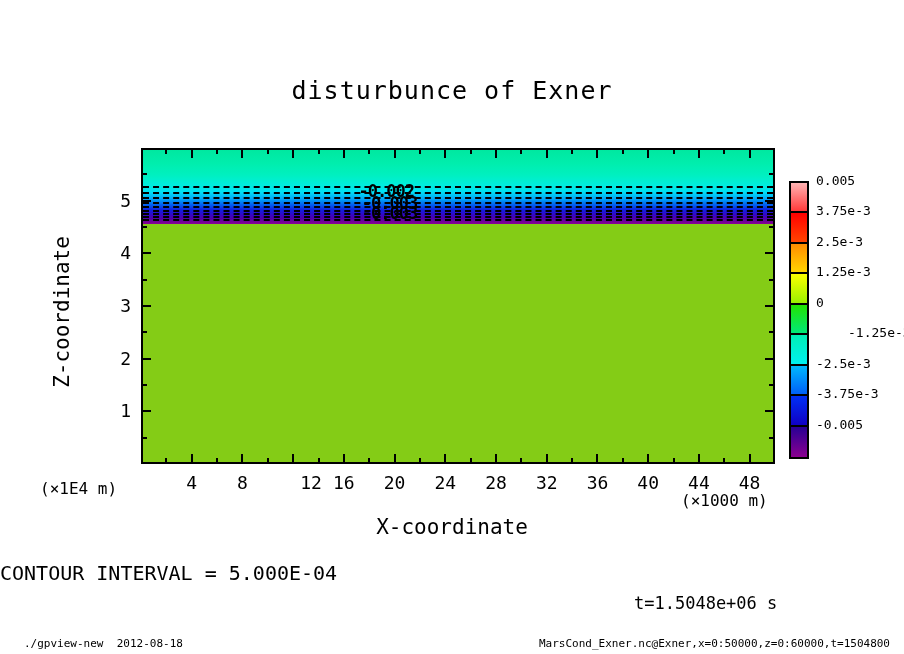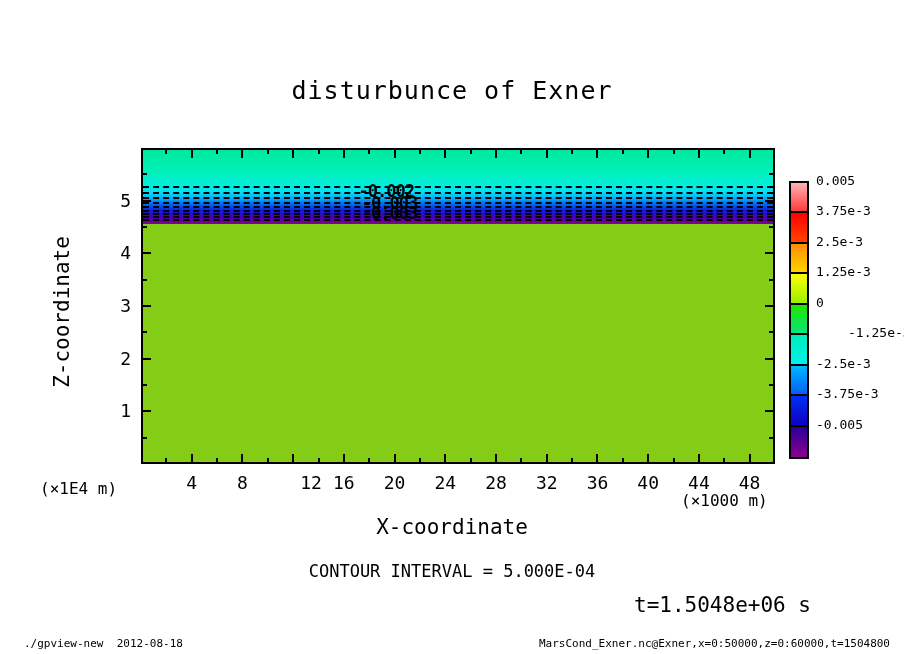--- a/index.html
+++ b/index.html
@@ -182,29 +182,29 @@
     font-size: 13px;
     white-space: pre;
   }
 
   
   #contour-interval {
     position: absolute;
     left: 0;
     top: 561px;
     width: 904px;
-    text-align: center;
-    font-size: 17px;
+    text-align: left;
+    font-size: 20px;
     white-space: pre;
   }
   #time-label {
     position: absolute;
     left: 634px;
     top: 593px;
-    font-size: 21px;
+    font-size: 17px;
     white-space: pre;
   }
   #footer-left {
     position: absolute;
     left: 24px;
     top: 637px;
     font-size: 11px;
     white-space: pre;
   }
   #footer-right {

